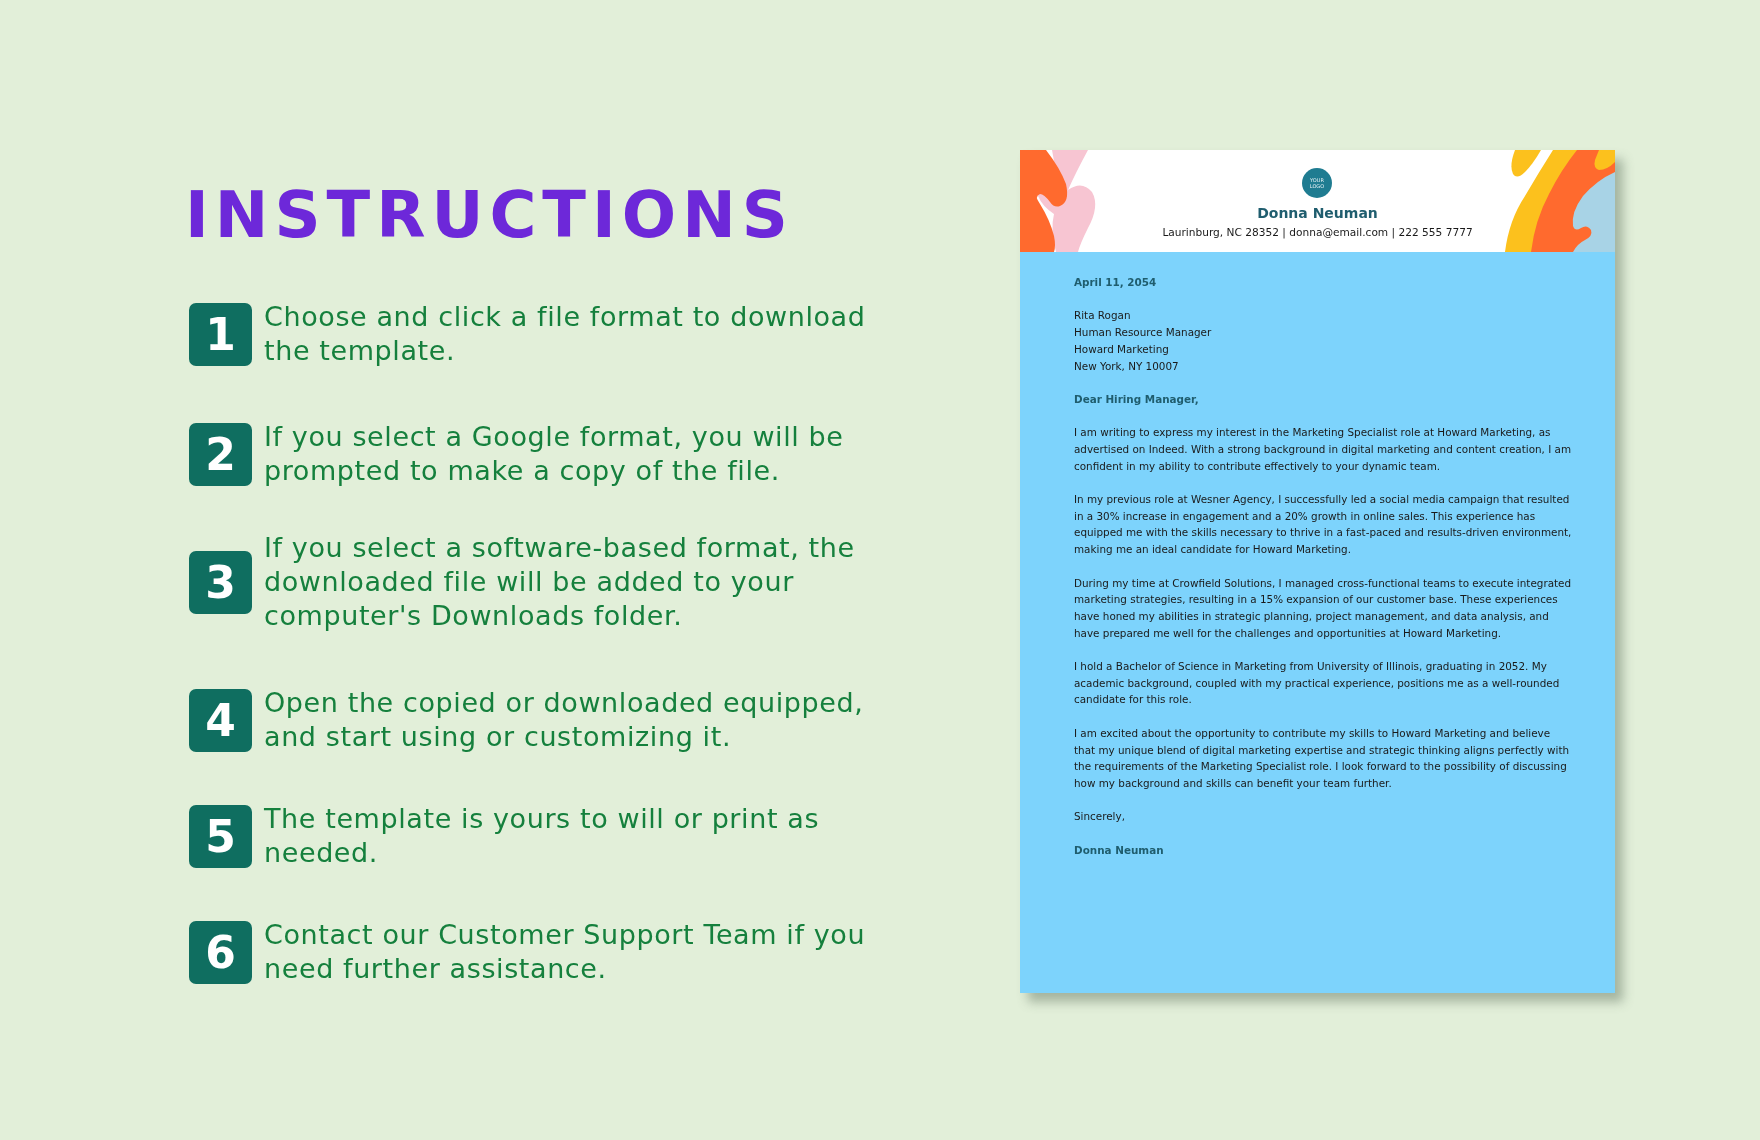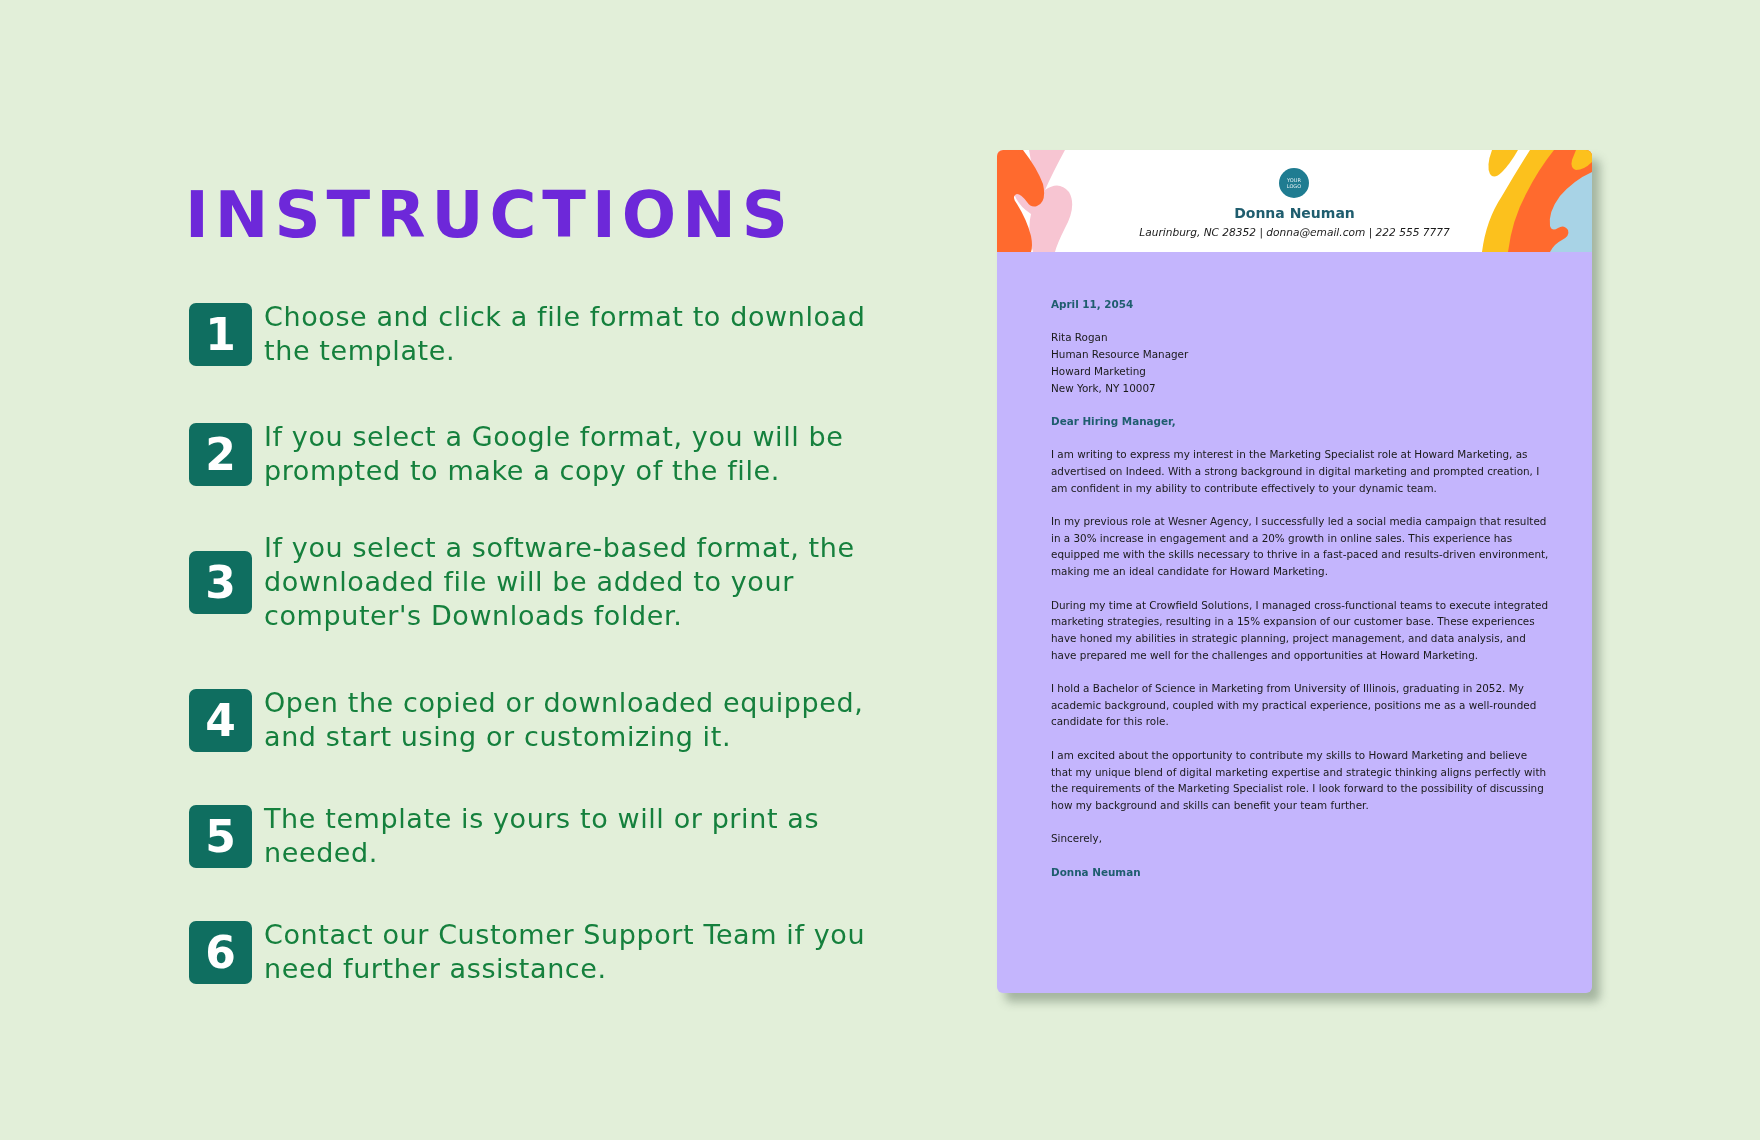--- a/index.html
+++ b/index.html
@@ -53,28 +53,27 @@
       font-family: "DejaVu Sans", sans-serif;
       font-size: 27px;
       line-height: 34px;
       letter-spacing: 0.6px;
       color: #15803d;
       width: 640px;
     }
     
     .paper {
       position: absolute;
-      left: 997px;
+      left: 1020px;
       top: 150px;
       width: 595px;
       height: 843px;
-      background: #c4b5fd;
+      background: #7dd3fc;
       box-shadow: 8px 9px 10px rgba(90, 110, 90, 0.45);
       overflow: hidden;
-      border-radius: 6px;
     }
     .paper-header {
       position: absolute;
       left: 0;
       top: 0;
       width: 595px;
       height: 102px;
       background: #ffffff;
       overflow: hidden;
     }
@@ -118,32 +117,30 @@
     .sender-contact {
       position: absolute;
       left: 0;
       width: 595px;
       top: 74px;
       text-align: center;
       font-family: "DejaVu Sans", sans-serif;
       font-size: 10.6px;
       color: #1a1a1a;
       line-height: 16px;
-      font-style: italic;
     }
     .letter-body {
       position: absolute;
       left: 54px;
       top: 124px;
       width: 500px;
       font-family: "DejaVu Sans", sans-serif;
       font-size: 10.4px;
       line-height: 16.7px;
       color: #1a1a1a;
-      margin-top: 22px;
     }
     .letter-body p {
       margin: 0 0 16.7px 0;
     }
     .accent {
       color: #1f5d6e;
       font-weight: 700;
     }
     .recipient-line { display: block; }
   </style>
@@ -208,21 +205,21 @@
 
   <div class="letter-body">
     <p class="accent">April 11, 2054</p>
     <p>
       <span class="recipient-line">Rita Rogan</span>
       <span class="recipient-line">Human Resource Manager</span>
       <span class="recipient-line">Howard Marketing</span>
       <span class="recipient-line">New York, NY 10007</span>
     </p>
     <p class="accent">Dear Hiring Manager,</p>
-    <p>I am writing to express my interest in the Marketing Specialist role at Howard Marketing, as advertised on Indeed. With a strong background in digital marketing and prompted creation, I am confident in my ability to contribute effectively to your dynamic team.</p>
+    <p>I am writing to express my interest in the Marketing Specialist role at Howard Marketing, as advertised on Indeed. With a strong background in digital marketing and content creation, I am confident in my ability to contribute effectively to your dynamic team.</p>
     <p>In my previous role at Wesner Agency, I successfully led a social media campaign that resulted in a 30% increase in engagement and a 20% growth in online sales. This experience has equipped me with the skills necessary to thrive in a fast-paced and results-driven environment, making me an ideal candidate for Howard Marketing.</p>
     <p>During my time at Crowfield Solutions, I managed cross-functional teams to execute integrated marketing strategies, resulting in a 15% expansion of our customer base. These experiences have honed my abilities in strategic planning, project management, and data analysis, and have prepared me well for the challenges and opportunities at Howard Marketing.</p>
     <p>I hold a Bachelor of Science in Marketing from University of Illinois, graduating in 2052. My academic background, coupled with my practical experience, positions me as a well-rounded candidate for this role.</p>
     <p>I am excited about the opportunity to contribute my skills to Howard Marketing and believe that my unique blend of digital marketing expertise and strategic thinking aligns perfectly with the requirements of the Marketing Specialist role. I look forward to the possibility of discussing how my background and skills can benefit your team further.</p>
     <p>Sincerely,</p>
     <p class="accent">Donna Neuman</p>
   </div>
 </div>
 
 </body></html>

